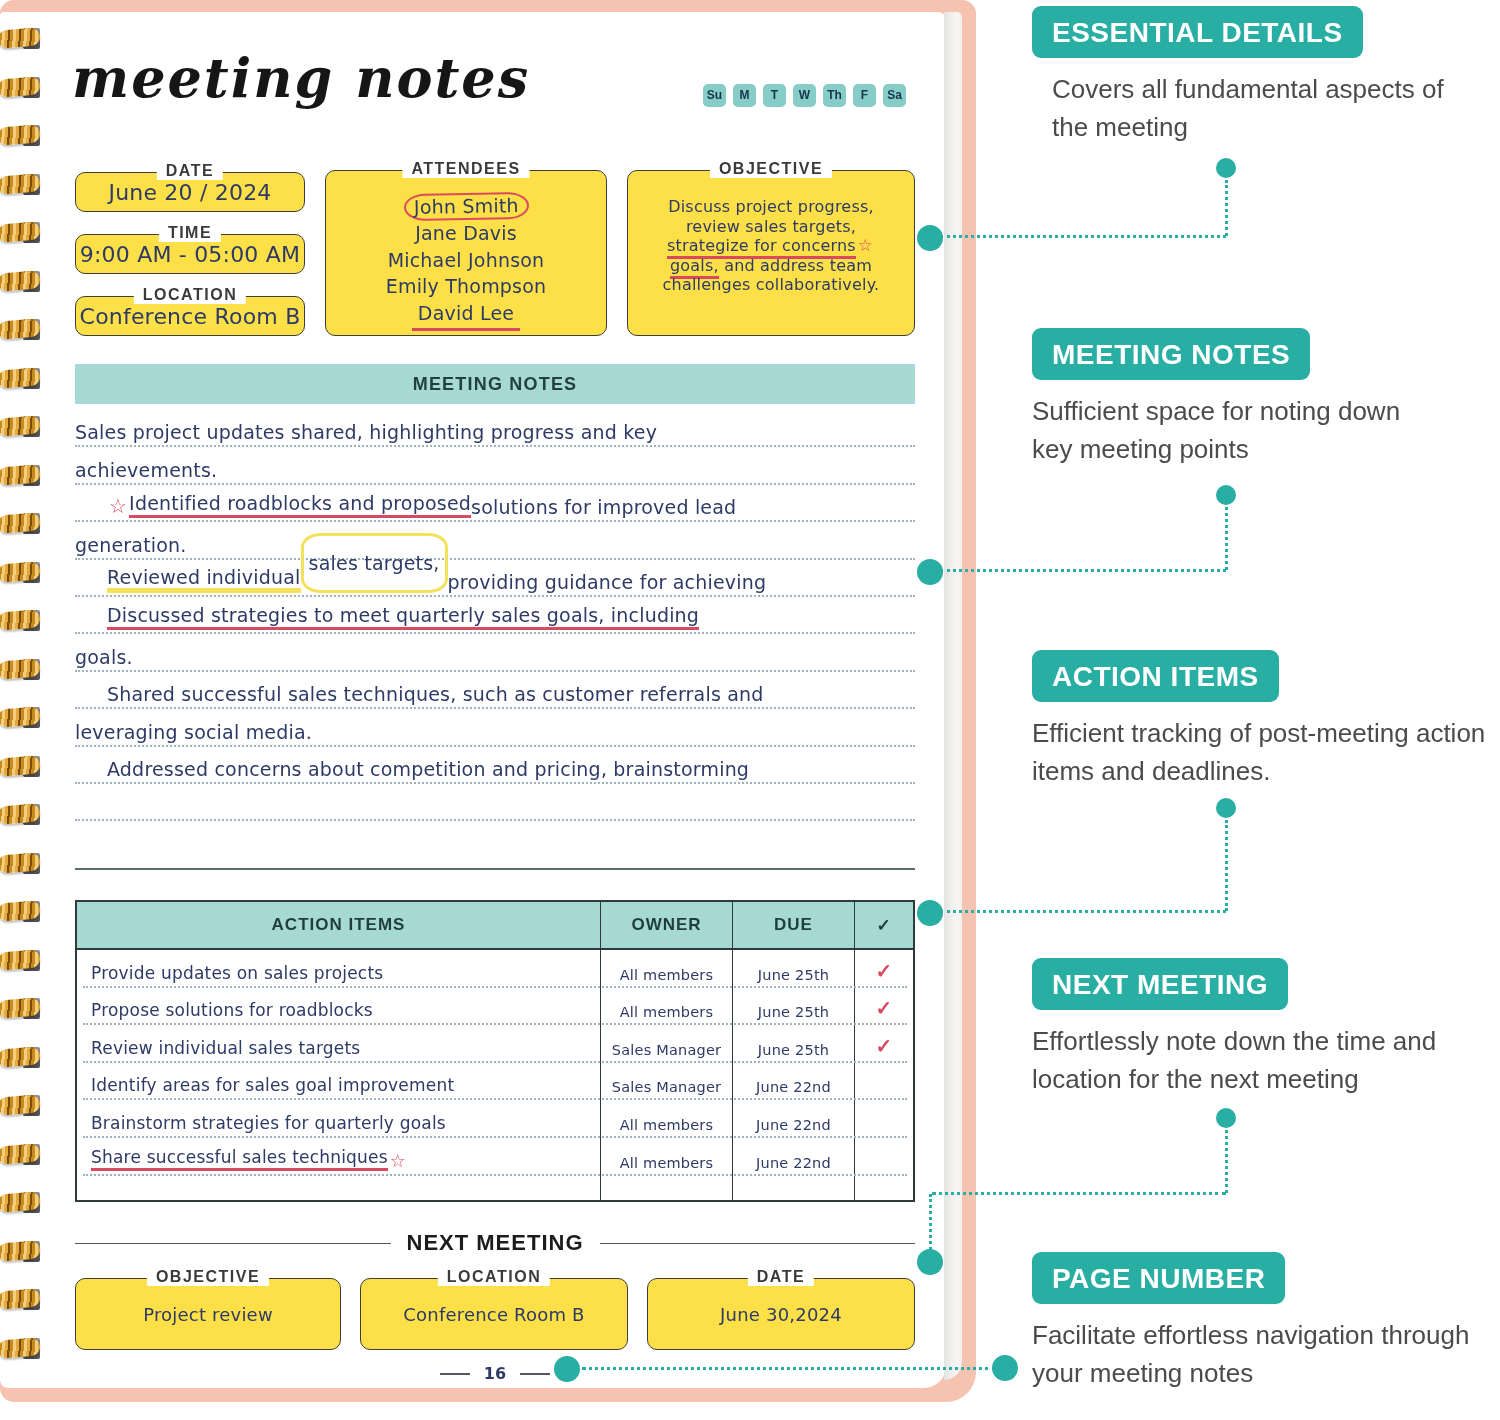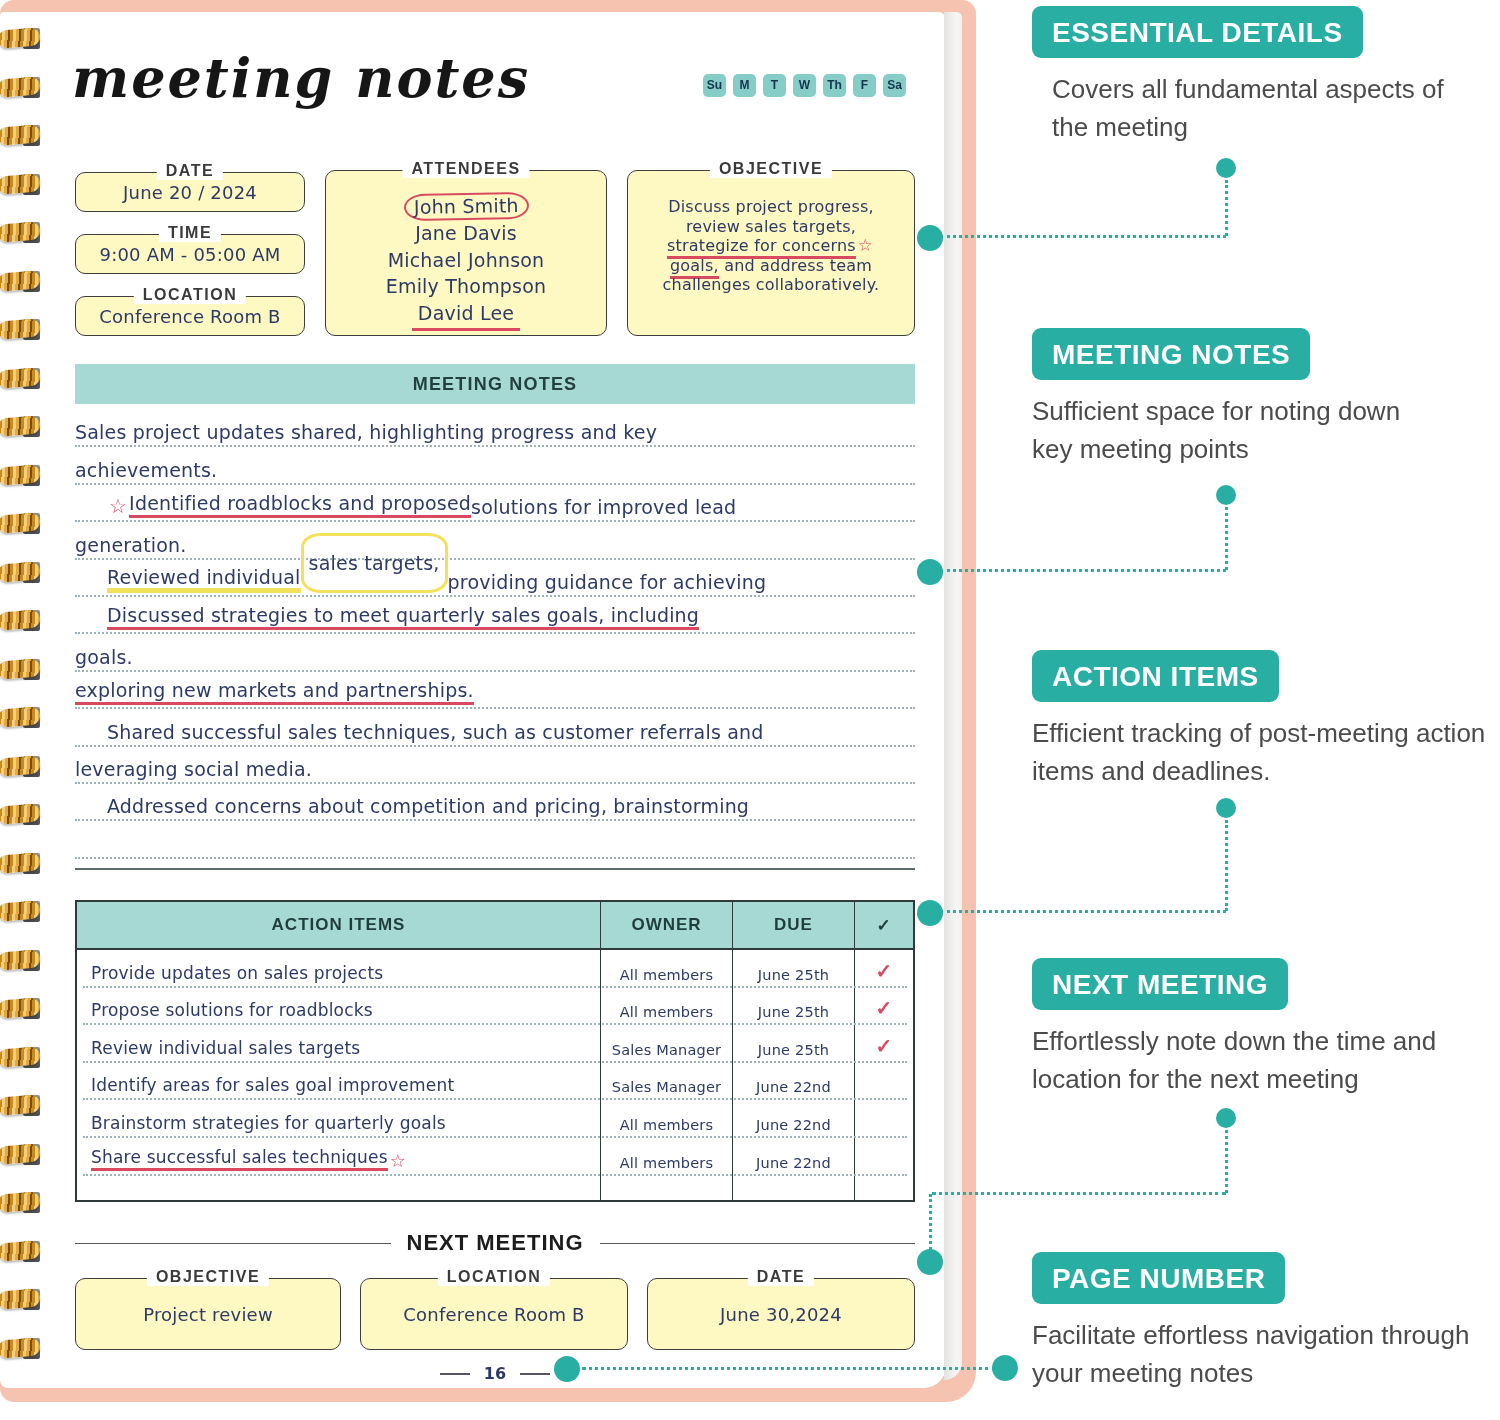--- a/index.html
+++ b/index.html
@@ -33,30 +33,30 @@
   .coil{position:absolute;left:-2px;width:50px;height:26px;}
   .coil .hole{position:absolute;right:8px;top:2px;width:17px;height:21px;
     background:linear-gradient(180deg,#909090,#4e4e4e);border-radius:2px;}
   .coil .wire{position:absolute;left:0;top:3px;width:42px;height:18px;border-radius:9px;
     background:repeating-linear-gradient(100deg,#7a4c08 0 2px,#c78a1e 2px 5px,#f3cf7d 5px 8px,#e3a93c 8px 11px);
     transform:rotate(-5deg);box-shadow:0 2px 2px rgba(0,0,0,.25);}
 
   
   .page-title{position:absolute;left:72px;top:34px;font-family:"DejaVu Serif",serif;
     font-style:italic;font-weight:600;font-size:54px;color:#161616;letter-spacing:2px;}
-  .day-row{position:absolute;left:703px;top:62px;display:flex;gap:7px;}
+  .day-row{position:absolute;left:703px;top:72px;display:flex;gap:7px;}
   .day{min-width:23px;height:23px;padding:0 3px;border-radius:5px;background:var(--chip);
     color:#17354E;font-weight:700;font-size:12px;line-height:23px;text-align:center;}
 
   
-  .fbox{position:absolute;border:1.7px solid #3d3d3d;border-radius:10px;background:#fef9c3;}
+  .fbox{position:absolute;border:1.7px solid #3d3d3d;border-radius:10px;background:#fde047;}
   .legend{position:absolute;top:-11px;left:50%;transform:translateX(-50%);background:#fff;
     padding:0 9px;font-weight:600;font-size:16px;letter-spacing:1.5px;color:var(--ink);white-space:nowrap;}
   .fval{position:absolute;inset:0;display:flex;align-items:center;justify-content:center;
-    font-size:18px;}
+    font-size:22px;}
   #f-date{left:75px;top:160px;width:230px;height:40px;}
   #f-time{left:75px;top:222px;width:230px;height:40px;}
   #f-loc{left:75px;top:284px;width:230px;height:40px;}
   #attendees{left:325px;top:158px;width:282px;height:166px;}
   .att-list{position:absolute;left:0;right:0;top:22px;text-align:center;font-size:19px;line-height:26.5px;}
   .att-list .circle-red{display:inline-block;border:2.5px solid var(--red);border-radius:22px/14px;
     padding:0 8px;line-height:23px;transform:rotate(-1deg);}
   .att-list .underline-red{display:inline-block;border-bottom:3px solid var(--red);padding:0 6px 2px;}
   #objective{left:627px;top:158px;width:288px;height:166px;}
   .obj-lines{position:absolute;left:4px;right:4px;top:26px;text-align:center;font-size:16px;line-height:19.5px;}
@@ -201,23 +201,20 @@
           <span> </span>
           <span class="circ-yellow">sales targets,</span>
           <span> providing guidance for achieving</span>
         </div>
         <div class="note-line hand ind">
           <span class="u-red">Discussed strategies to meet quarterly sales goals, including</span>
         </div>
         <div class="note-line hand">
           <span>goals.</span>
         </div>
-        <div class="note-line hand">
-          <span class="u-red">exploring new markets and partnerships.</span>
-        </div>
         <div class="note-line hand ind">
           <span>Shared successful sales techniques, such as customer referrals and</span>
         </div>
         <div class="note-line hand">
           <span>leveraging social media.</span>
         </div>
         <div class="note-line hand ind">
           <span>Addressed concerns about competition and pricing, brainstorming</span>
         </div>
         <div class="note-line hand"></div>

